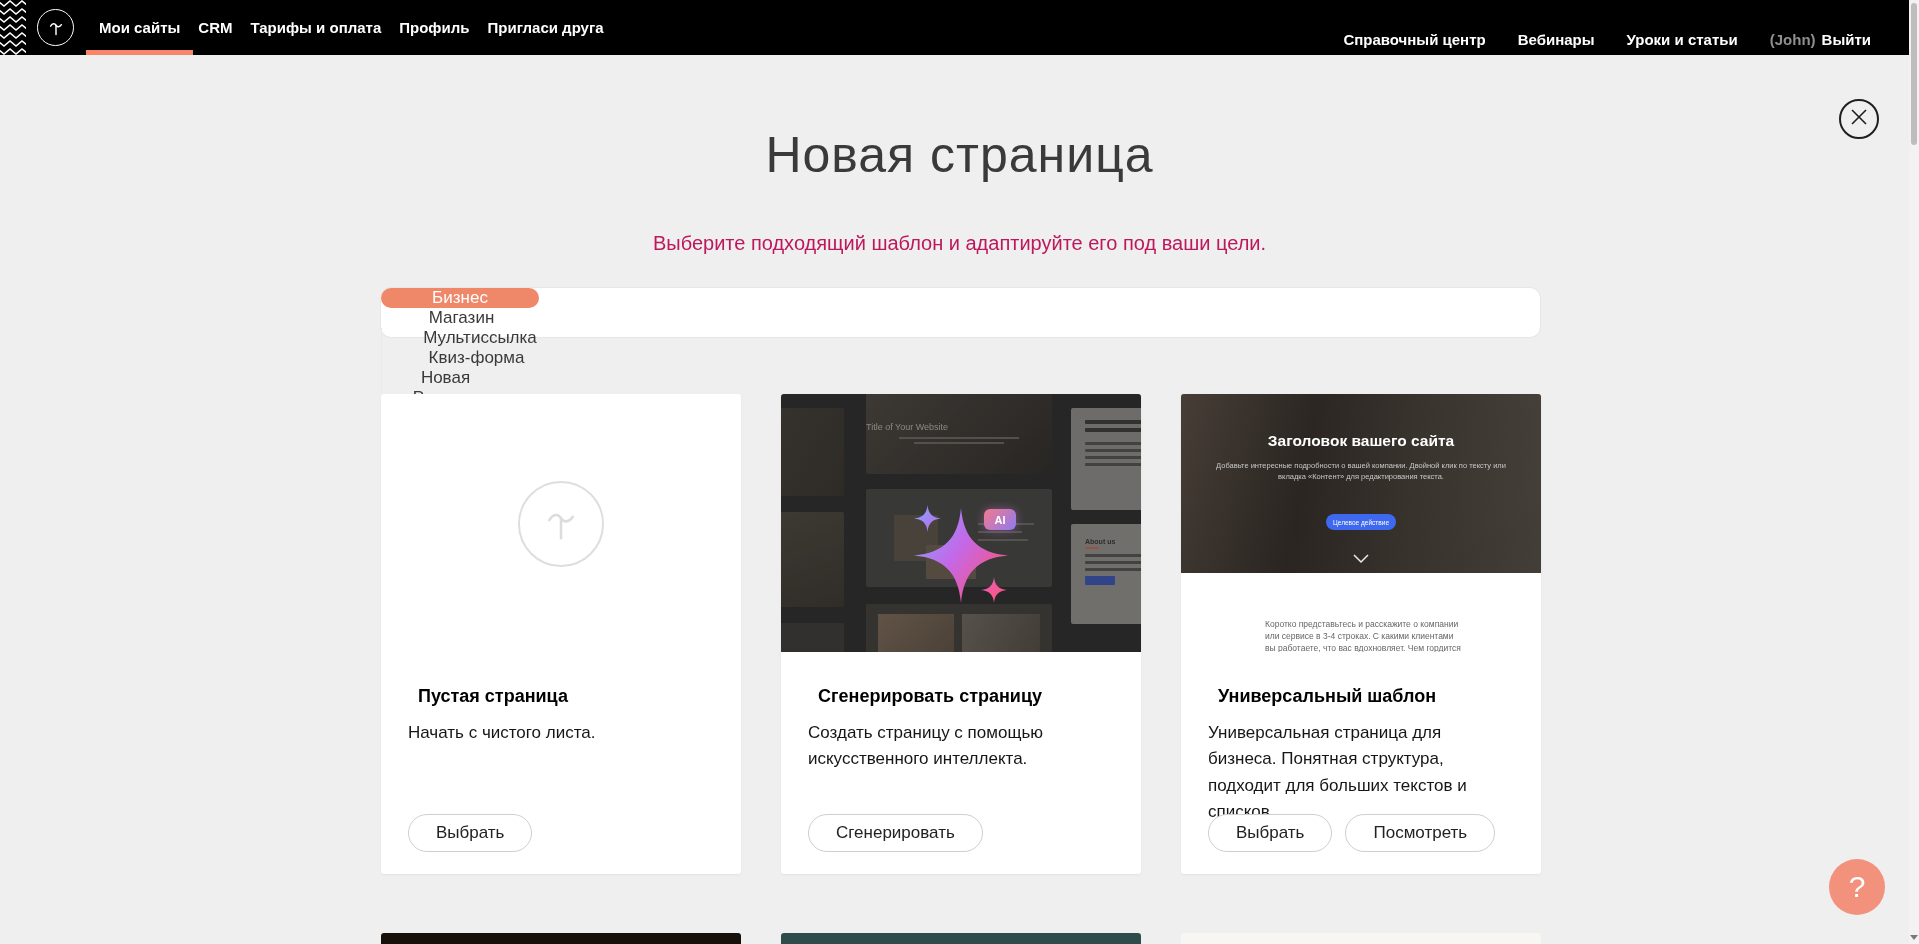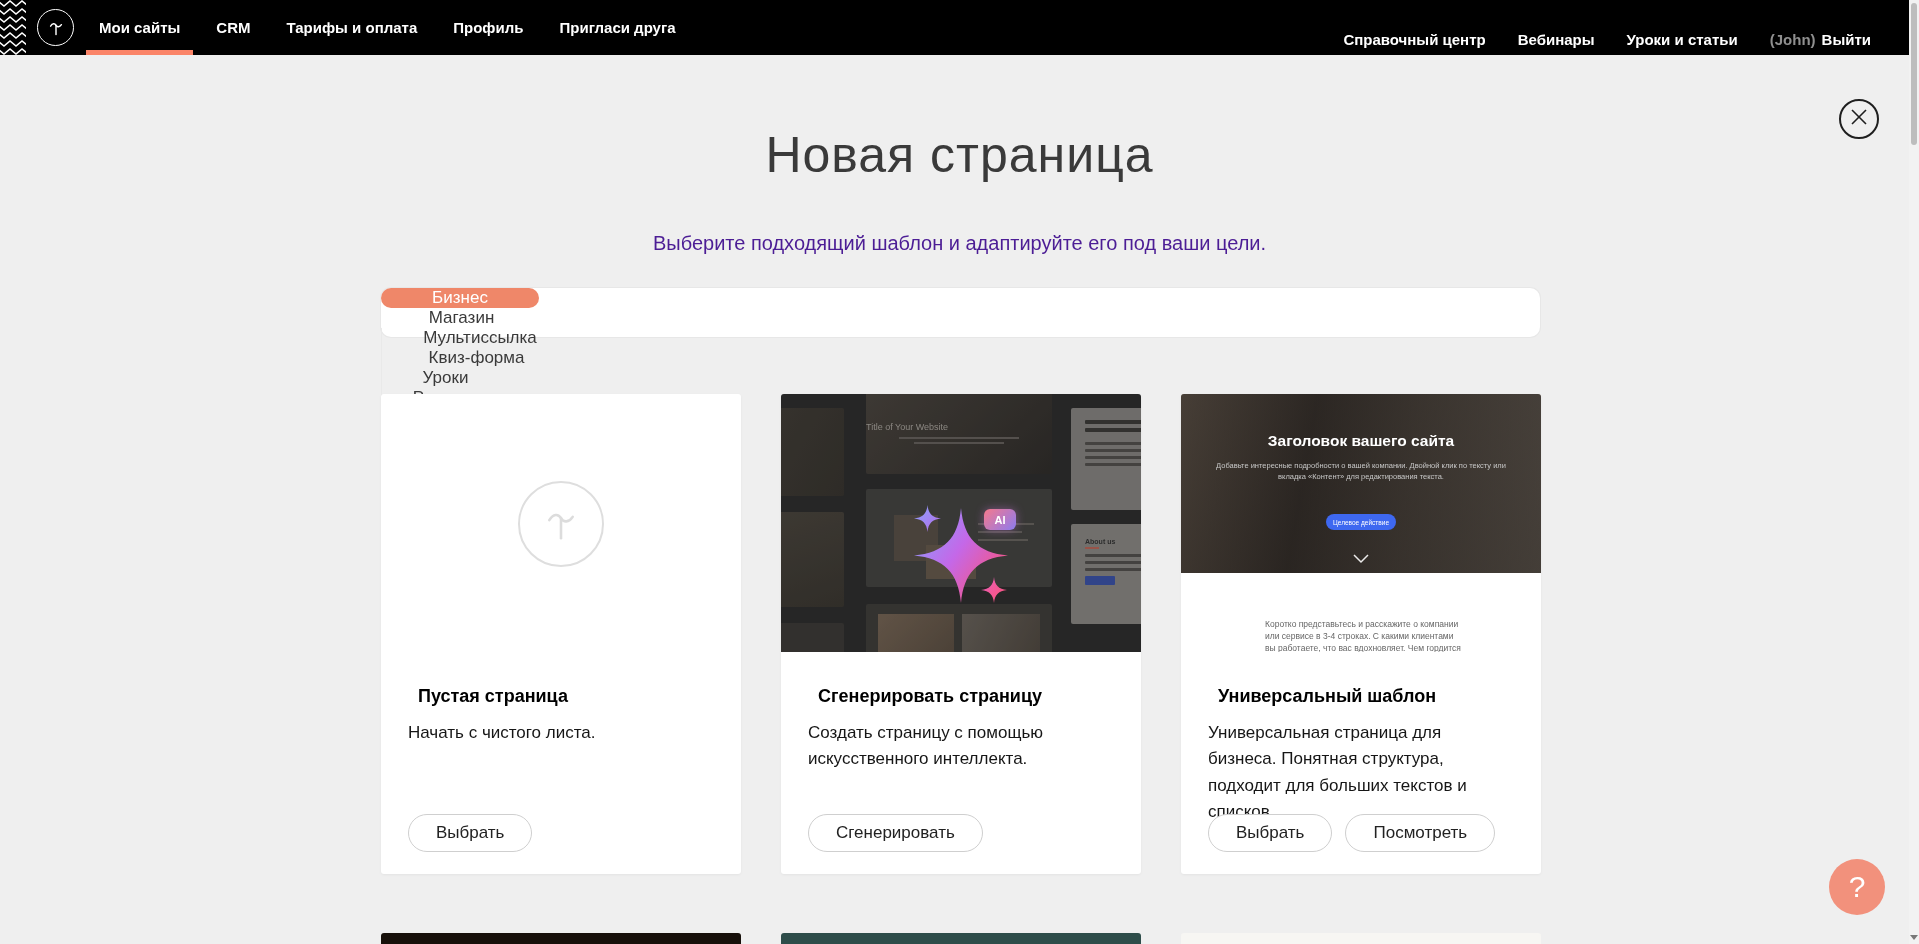--- a/index.html
+++ b/index.html
@@ -7,29 +7,29 @@
   body {
     font-family: "Liberation Sans", sans-serif;
     background:#efefef;
     position:relative;
     overflow:hidden;
   }
   
   .header{position:absolute;top:0;left:0;width:1909px;height:55px;background:#000;color:#fff;}
   .zigzag{position:absolute;left:0;top:0;width:26px;height:55px;}
   .logo{position:absolute;left:37px;top:9px;width:37px;height:37px;border:1.5px solid #fff;border-radius:50%;display:flex;align-items:center;justify-content:center;cursor:pointer;}
-  .nav-left{position:absolute;left:99px;top:0;height:55px;display:flex;gap:36px;align-items:stretch;font-weight:bold;font-size:15px;}
+  .nav-left{position:absolute;left:99px;top:0;height:55px;display:flex;gap:18px;align-items:stretch;font-weight:bold;font-size:15px;}
   .nav-item{display:flex;align-items:center;height:100%;position:relative;cursor:pointer;white-space:nowrap;}
   .nav-item.active::after{content:"";position:absolute;left:-13px;right:-13px;bottom:0;height:5px;background:#fa8468;}
   .nav-right{position:absolute;right:38px;top:0;height:55px;display:flex;gap:32px;align-items:center;font-weight:bold;font-size:15px;margin-top:12px;}
   .user-block{display:flex;gap:6px;align-items:center;cursor:pointer;}
   .user-name{color:#8f8f8f;font-weight:bold;}
   
   .page-title{position:absolute;top:126px;left:0;width:1919px;text-align:center;font-size:50px;font-weight:400;letter-spacing:1px;color:#3a3a3a;}
-  .page-subtitle{position:absolute;top:232px;left:0;width:1919px;text-align:center;font-size:20px;color:#4c1d95;}
+  .page-subtitle{position:absolute;top:232px;left:0;width:1919px;text-align:center;font-size:20px;color:#be185d;}
   
   .tabs{position:absolute;top:288px;left:381px;width:1159px;height:49px;background:#fff;border-radius:10px;display:flex;box-shadow:0 0 0 1px #e7e7e7;flex-direction:column;}
   .tab{display:flex;align-items:center;justify-content:center;font-size:17px;color:#3a3a3a;cursor:pointer;flex:0 0 auto;}
   .tab + .tab{border-left:1px solid #e9e9e9;}
   .tab.active{background:#ef8769;color:#fff;border-radius:10px;}
   .tab.active + .tab{border-left:none;}
   
   .cards{position:absolute;top:394px;left:381px;display:flex;gap:40px;}
   .card{width:360px;height:480px;background:#fff;border-radius:3px;position:relative;overflow:hidden;box-shadow:0 1px 3px rgba(0,0,0,0.05);}
   .card-media{position:relative;width:360px;height:258px;overflow:hidden;}
@@ -155,21 +155,21 @@
   <div class="tab" style="width:161px">
       <span>Магазин</span>
     </div>
   <div class="tab" style="width:197px">
       <span>Мультиссылка</span>
     </div>
   <div class="tab" style="width:190px">
       <span>Квиз-форма</span>
     </div>
   <div class="tab" style="width:128px">
-      <span>Уроки</span>
+      <span>Новая</span>
     </div>
   <div class="tab" style="width:89px">
       <span>Pro</span>
     </div>
   <div class="tab" style="width:71px">
     <span>
       <svg width="20" height="20" viewBox="0 0 20 20" fill="none" stroke="#444" stroke-width="1.5">
         <circle cx="8.5" cy="8.5" r="6"></circle>
         <line x1="13" y1="13" x2="18" y2="18"></line>
       </svg>

